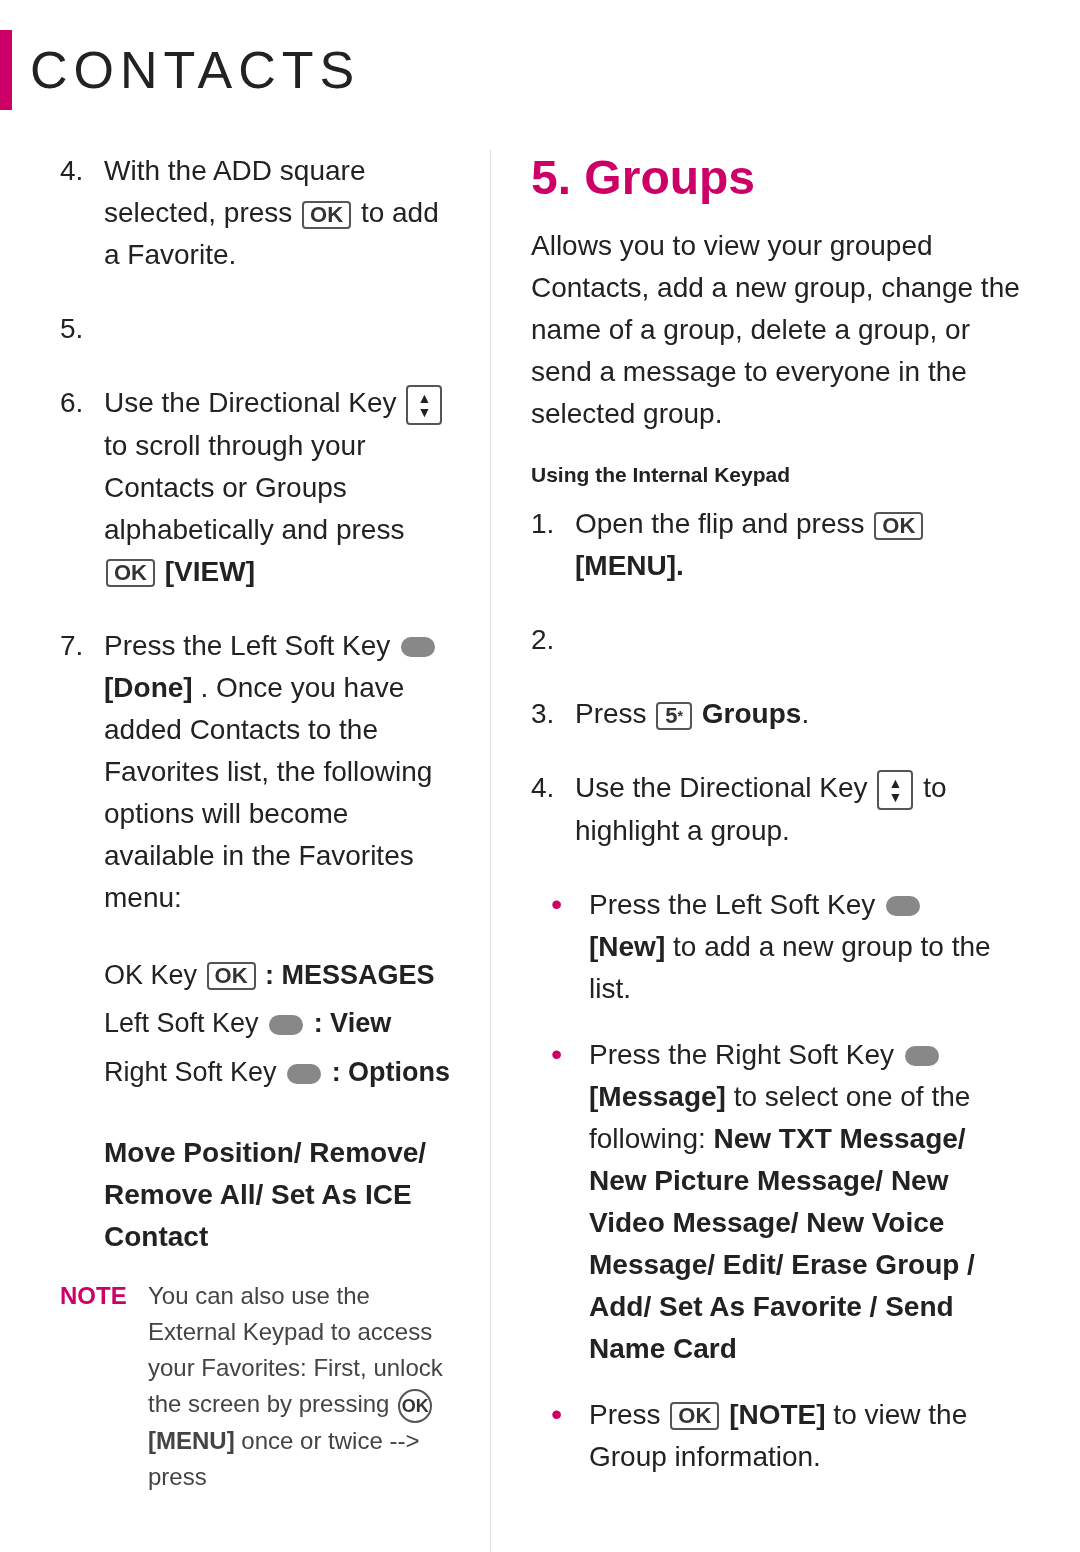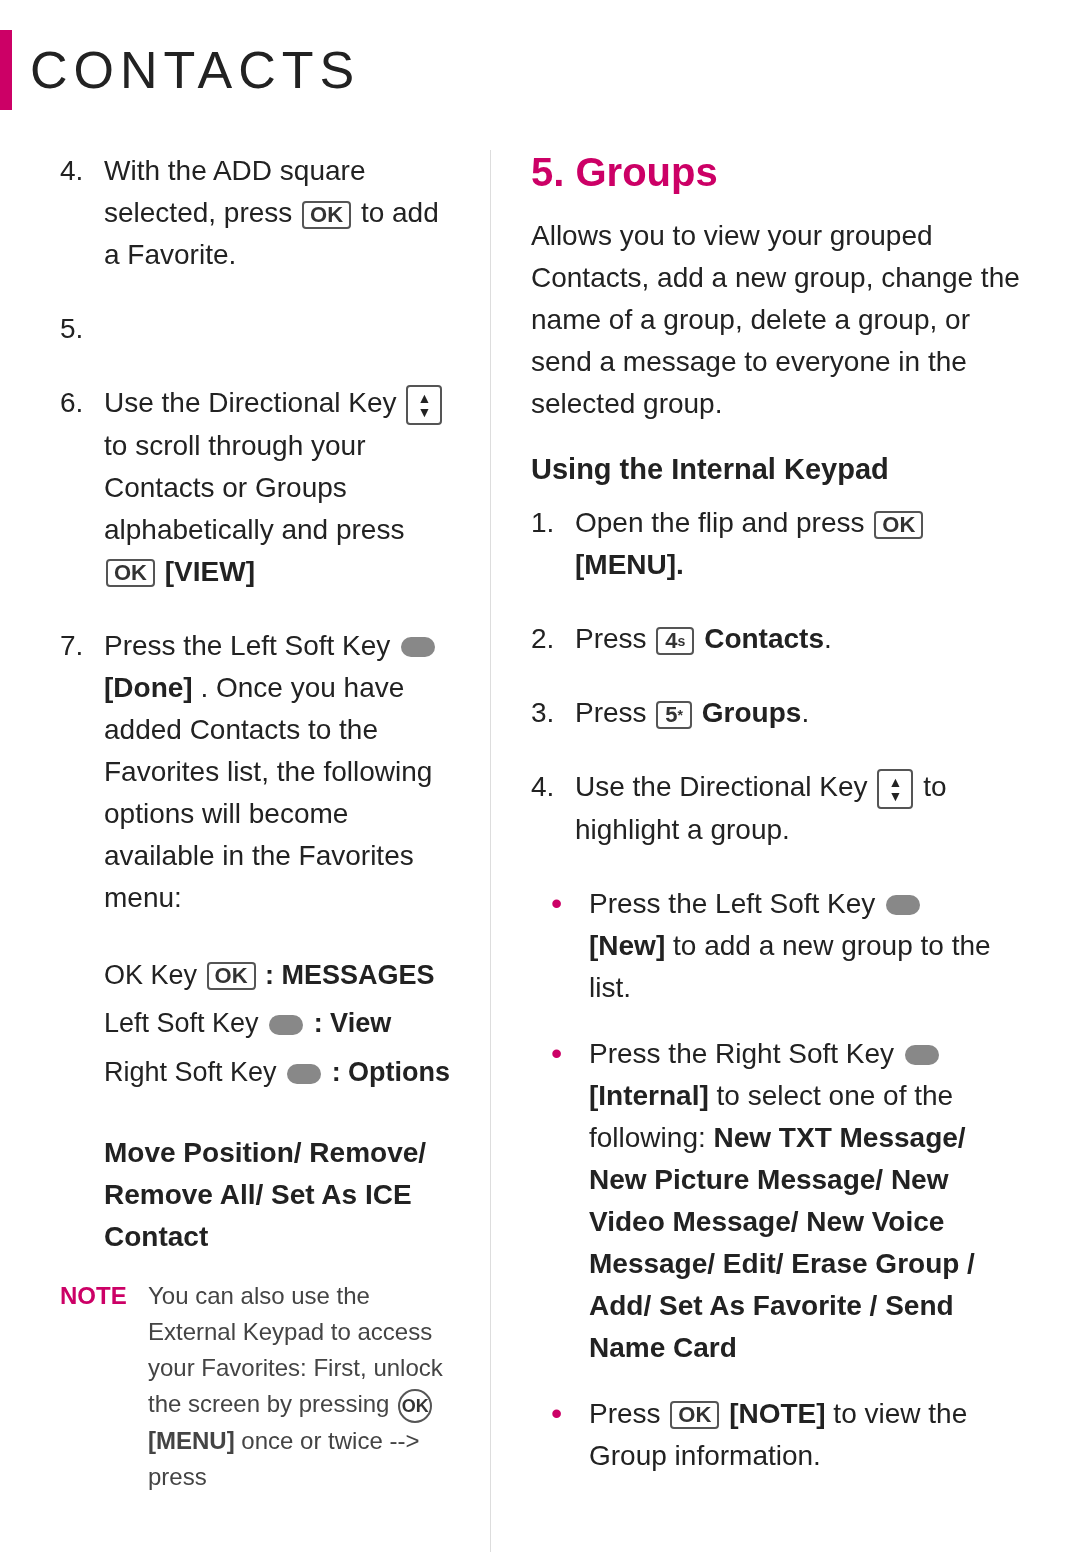--- a/index.html
+++ b/index.html
@@ -157,29 +157,29 @@
       margin-right: 8px;
     }
     .note-body {
       font-size: 24px;
       color: #444;
       line-height: 1.5;
     }
 
     
     .section-heading {
-      font-size: 40px;
+      font-size: 48px;
       font-weight: bold;
       color: #cc0066;
       margin-bottom: 20px;
     }
 
     .sub-heading {
       font-weight: bold;
-      font-size: 29px;
+      font-size: 21px;
       margin: 24px 0 16px 0;
     }
 
     
     .bullet-item {
       display: flex;
       margin-bottom: 24px;
       align-items: flex-start;
     }
     .bullet-dot {
@@ -336,25 +336,20 @@
         <span class="list-num">1.</span>
         <span class="list-body">
           <span>Open the flip and press </span>
           <span class="ok-key">OK</span>
           <span class="bold"> [MENU].</span>
         </span>
       </div>
 
       <div class="list-item">
         <span class="list-num">2.</span>
-        <span class="list-body">
-          <span>Press </span>
-          <span class="num-key">4<sup style="font-size:14px;">s</sup></span>
-          <span class="bold">Contacts</span><span>.</span>
-        </span>
       </div>
 
       <div class="list-item">
         <span class="list-num">3.</span>
         <span class="list-body">
           <span>Press </span>
           <span class="num-key">5<sup style="font-size:14px;">*</sup></span>
           <span class="bold">Groups</span><span>.</span>
         </span>
       </div>
@@ -377,21 +372,21 @@
           <span class="bold">[New]</span>
           <span> to add a new group to the list.</span>
         </span>
       </div>
 
       <div class="bullet-item" style="margin-left:20px;">
         <span class="bullet-dot">•</span>
         <span class="bullet-body">
           <span>Press the Right Soft Key </span>
           <span class="soft-key"></span>
-          <span class="bold">[Internal]</span>
+          <span class="bold">[Message]</span>
           <span> to select one of the following: </span>
           <span class="bold">New TXT Message/ New Picture Message/ New Video Message/ New Voice Message/ Edit/ Erase Group / Add/ Set As Favorite / Send Name Card</span>
         </span>
       </div>
 
       <div class="bullet-item" style="margin-left:20px;">
         <span class="bullet-dot">•</span>
         <span class="bullet-body">
           <span>Press </span>
           <span class="ok-key">OK</span>

